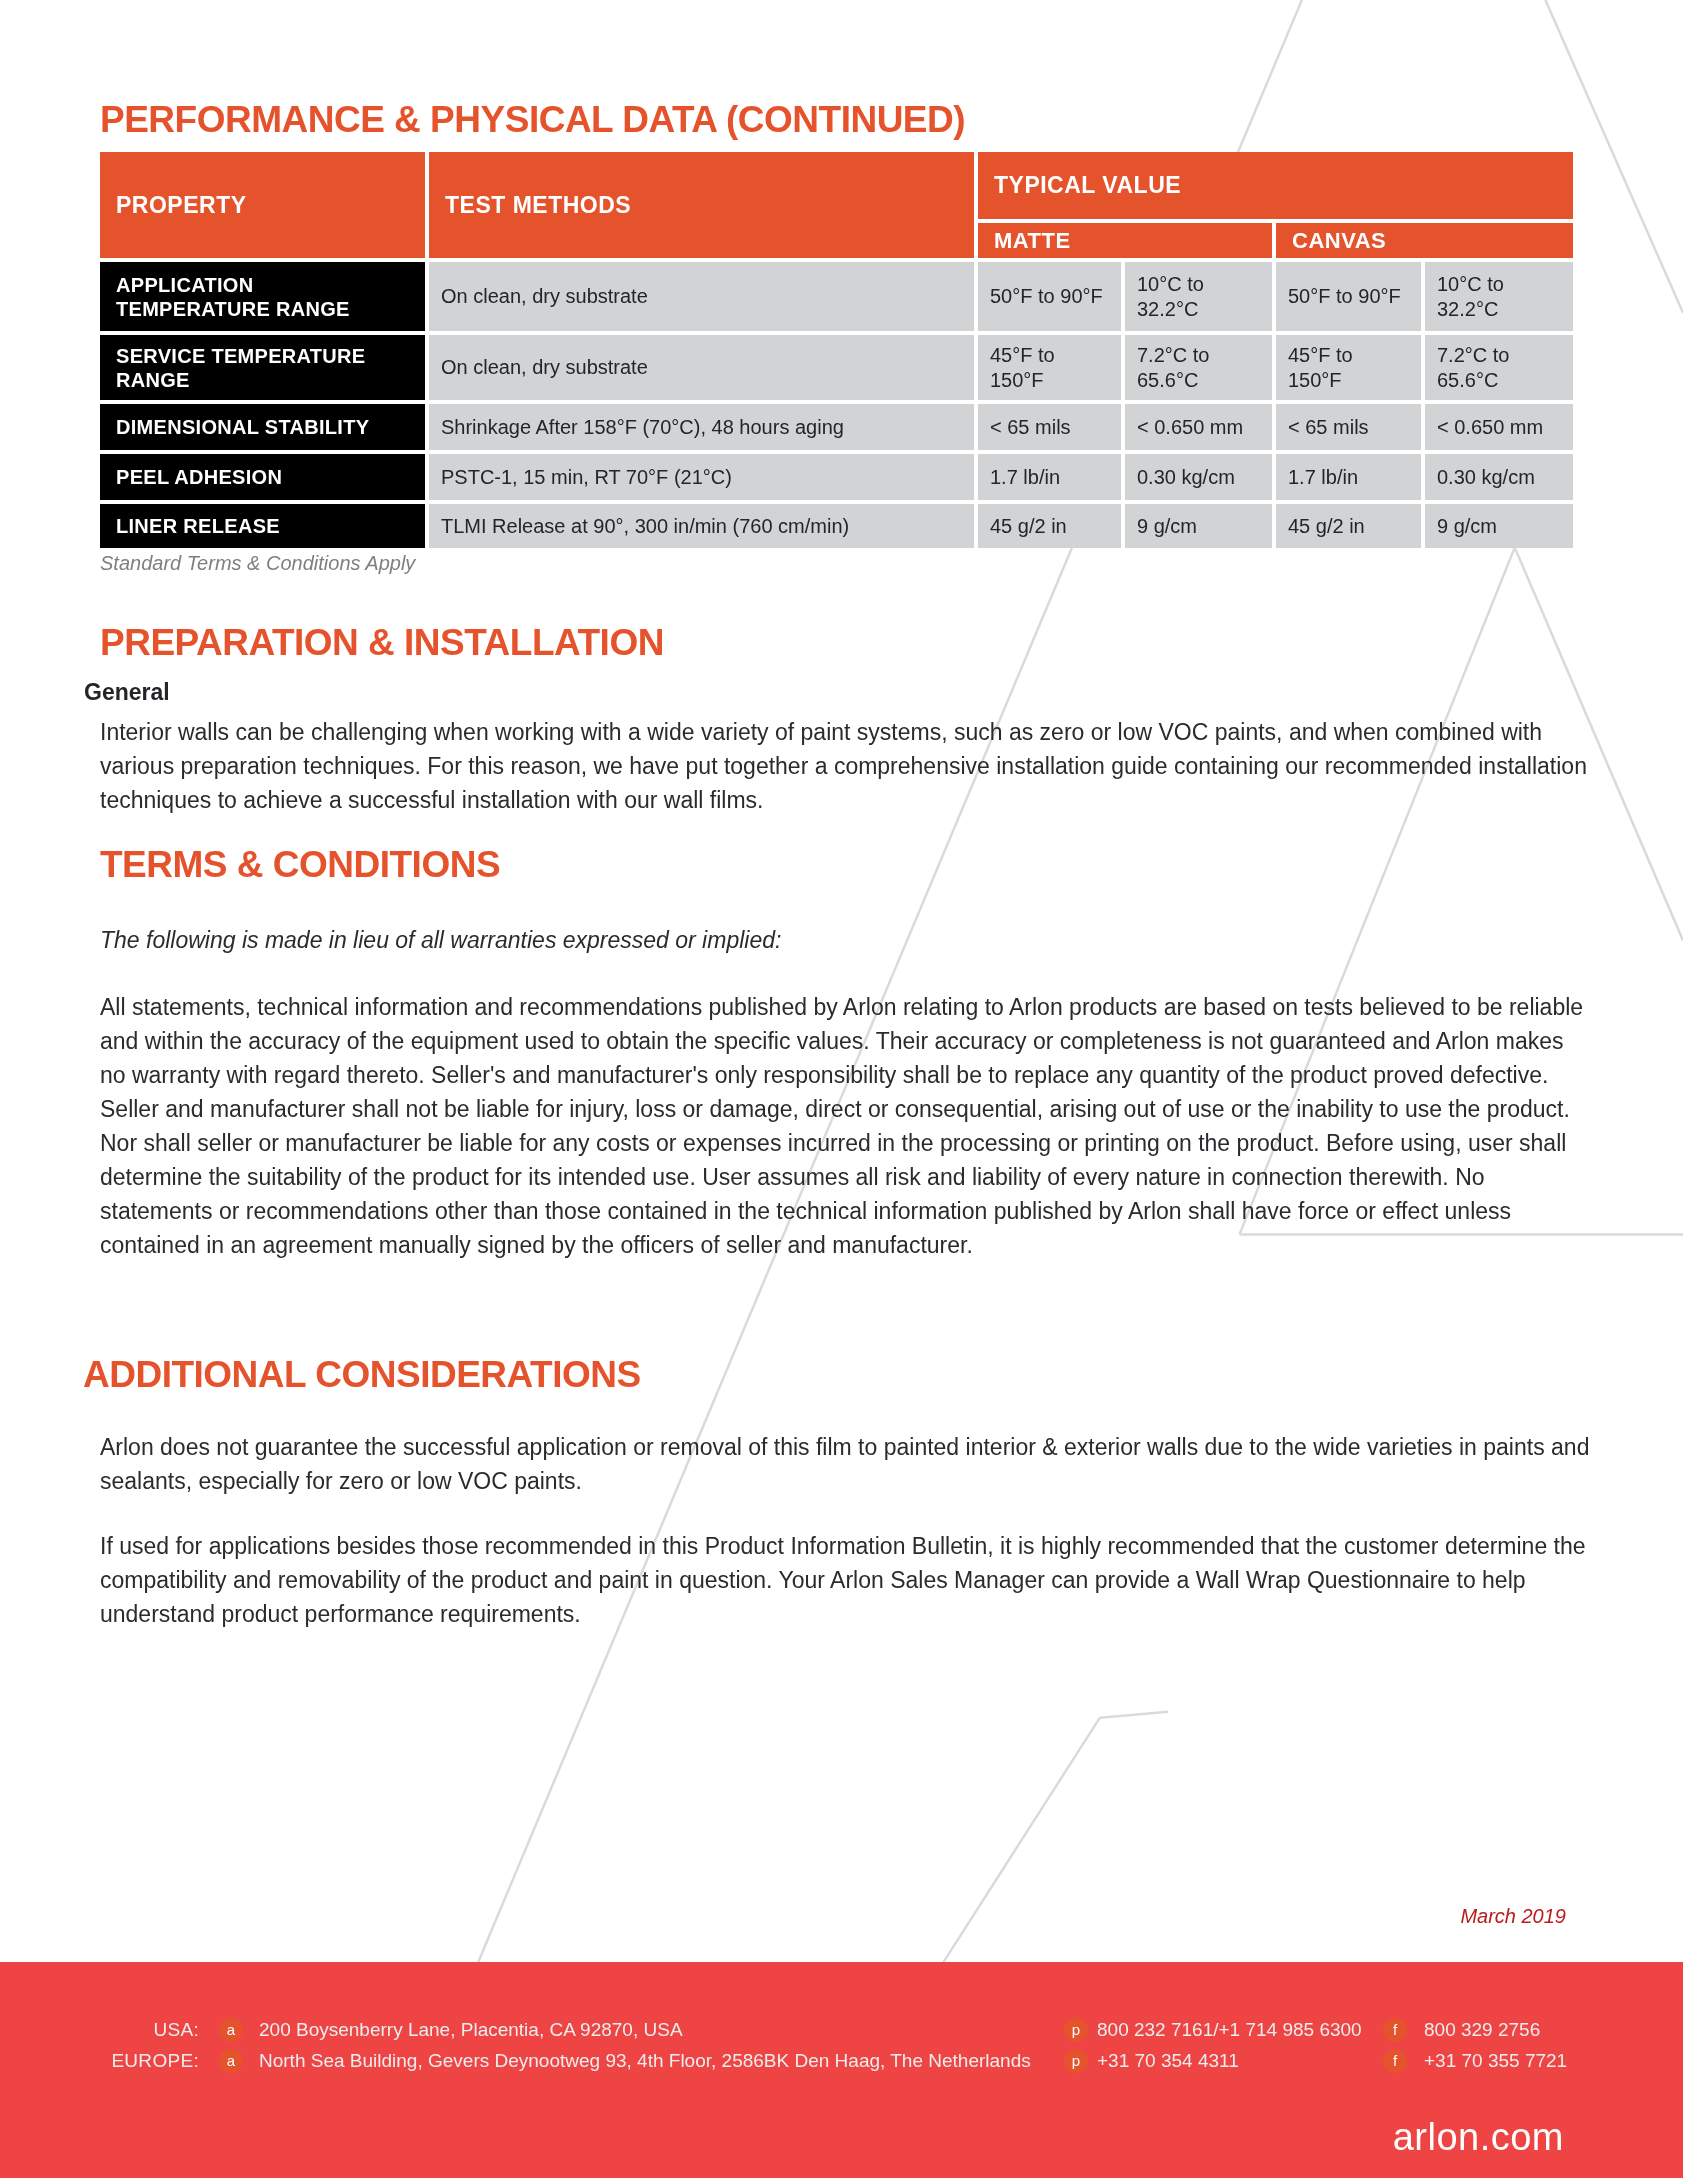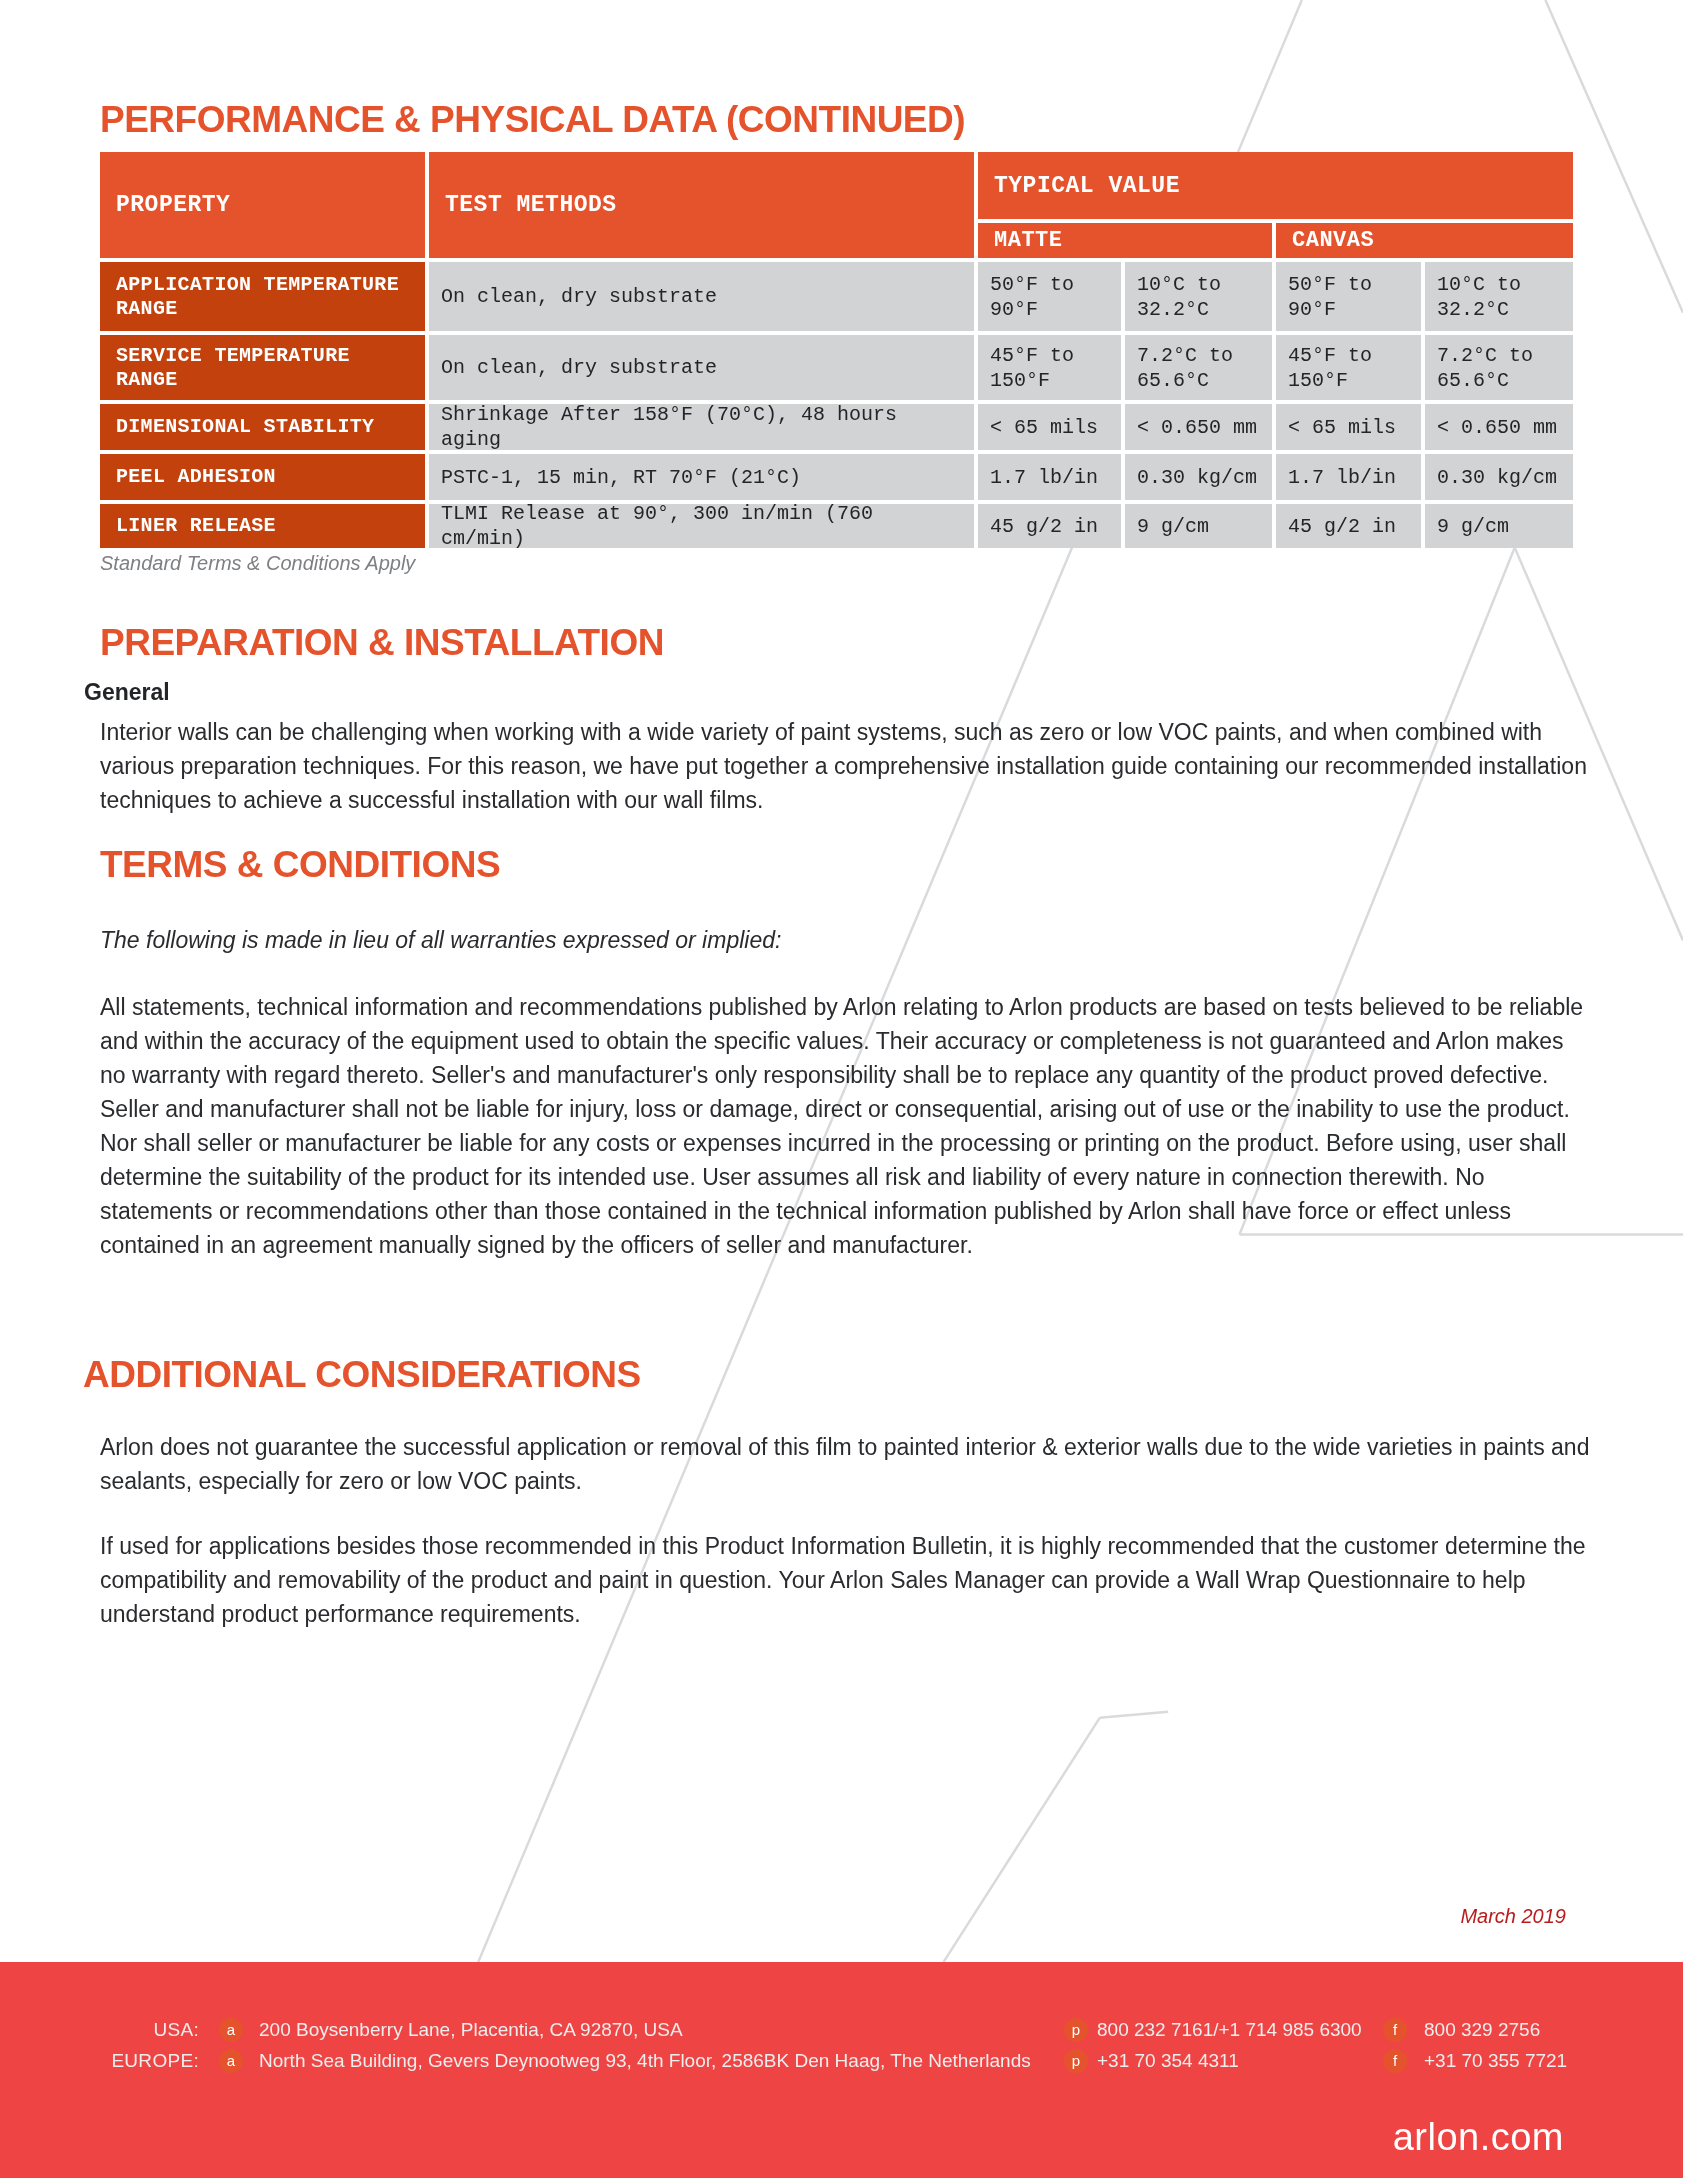--- a/index.html
+++ b/index.html
@@ -21,34 +21,34 @@
   }
   .subhead{left:84px;top:679px;font-size:23px;font-weight:700;color:#232528;}
   .italic{font-style:italic;}
 
   
   .ptable{
     position:absolute;left:100px;top:152px;width:1470px;z-index:2;
     display:grid;
     grid-template-columns:325px 545px 143px 147px 145px 148px;
     grid-template-rows:67px 35px 69px 65px 46px 46px 44px;
-    gap:4px;background:#ffffff;font-family:Liberation Mono, monospace;
+    gap:4px;background:#ffffff;
   }
   .cell{display:flex;align-items:center;font-size:20px;}
   .cell-head{
     background:#e5532d;color:#ffffff;font-weight:700;font-size:23px;
     letter-spacing:0.5px;padding-left:16px;padding-right:8px;
   }
   .ch-property{grid-column:1;grid-row:1/3;}
   .ch-test{grid-column:2;grid-row:1/3;}
   .ch-typical{grid-column:3/7;grid-row:1;}
   .ch-matte{grid-column:3/5;grid-row:2;font-size:22px;}
   .ch-canvas{grid-column:5/7;grid-row:2;font-size:22px;}
   .cell-prop{
-    background:#c2410c;color:#ffffff;font-weight:700;letter-spacing:0.3px;
+    background:#000000;color:#ffffff;font-weight:700;letter-spacing:0.3px;
     padding:0 16px;line-height:24px;
   }
   .cell-val{
     background:#d2d3d5;color:#232528;padding:0 6px 0 12px;
     line-height:25px;white-space:pre-line;
   }
   .note{left:100px;top:552px;font-size:20px;font-style:italic;color:#7d7f82;}
 
   .h-prep{left:100px;top:622px;}
   .p-prep{top:715px;}

